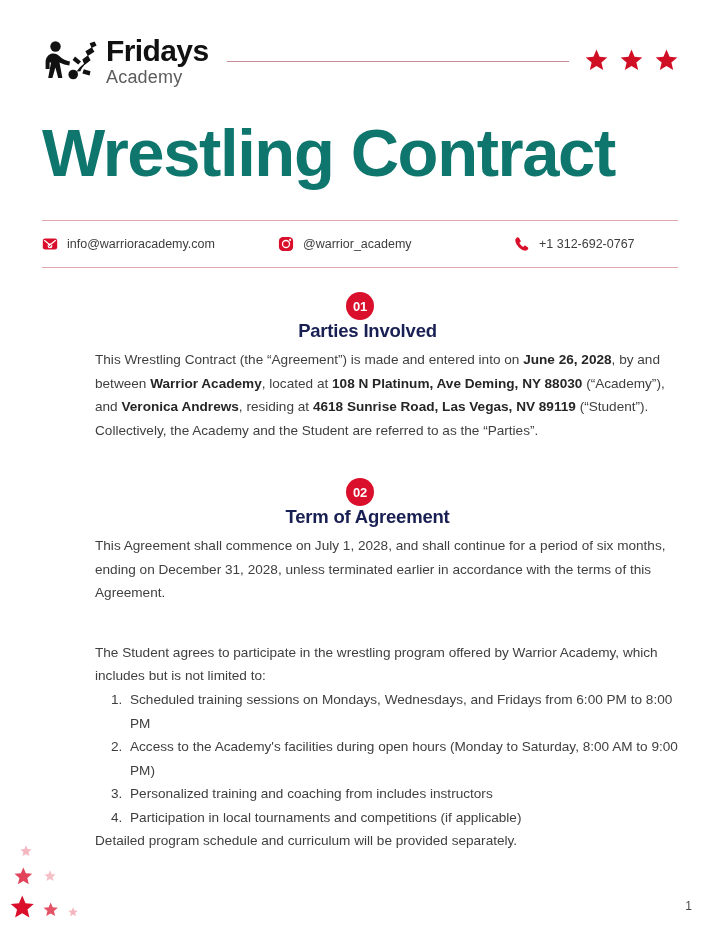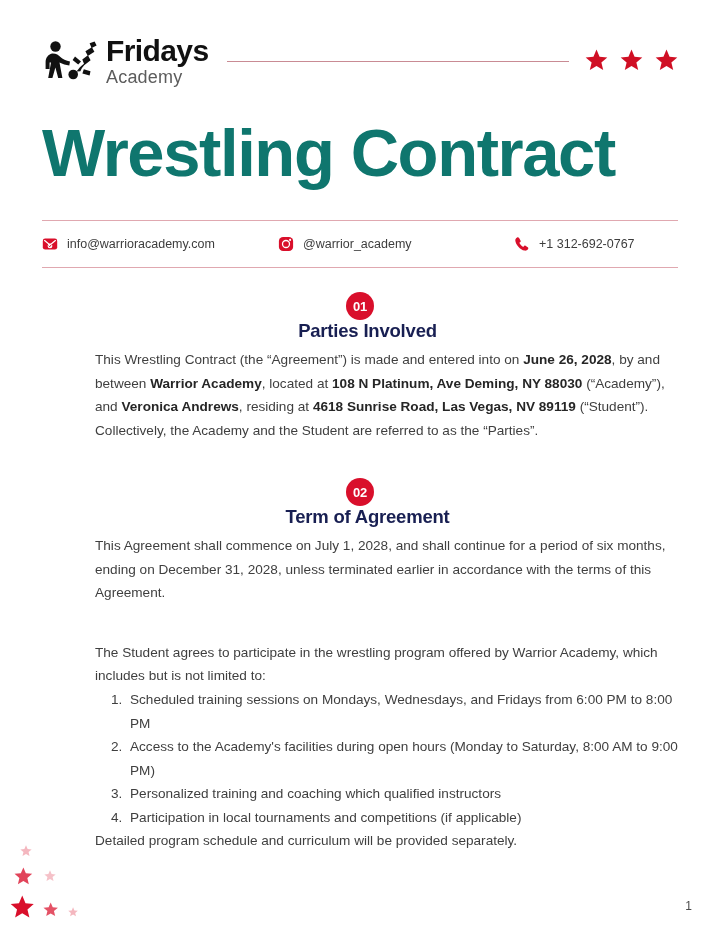--- a/index.html
+++ b/index.html
@@ -297,21 +297,21 @@
         <p>This Agreement shall commence on July 1, 2028, and shall continue for a period of six months, ending on December 31, 2028, unless terminated earlier in accordance with the terms of this Agreement.</p>
       </div>
     </div>
 
     <div class="section s3">
       <div class="section-body">
         <p>The Student agrees to participate in the wrestling program offered by Warrior Academy, which includes but is not limited to:</p>
         <ol class="numlist" id="s3list">
             <li>Scheduled training sessions on Mondays, Wednesdays, and Fridays from 6:00 PM to 8:00 PM</li>
             <li>Access to the Academy's facilities during open hours (Monday to Saturday, 8:00 AM to 9:00 PM)</li>
-            <li>Personalized training and coaching which qualified instructors</li>
+            <li>Personalized training and coaching from includes instructors</li>
             <li>Participation in local tournaments and competitions (if applicable)</li>
           </ol>
         <p>Detailed program schedule and curriculum will be provided separately.</p>
       </div>
     </div>
 
   </div>
 
   <div class="corner-stars">
     <svg width="110" height="92" viewBox="0 0 110 92" xmlns="http://www.w3.org/2000/svg">

